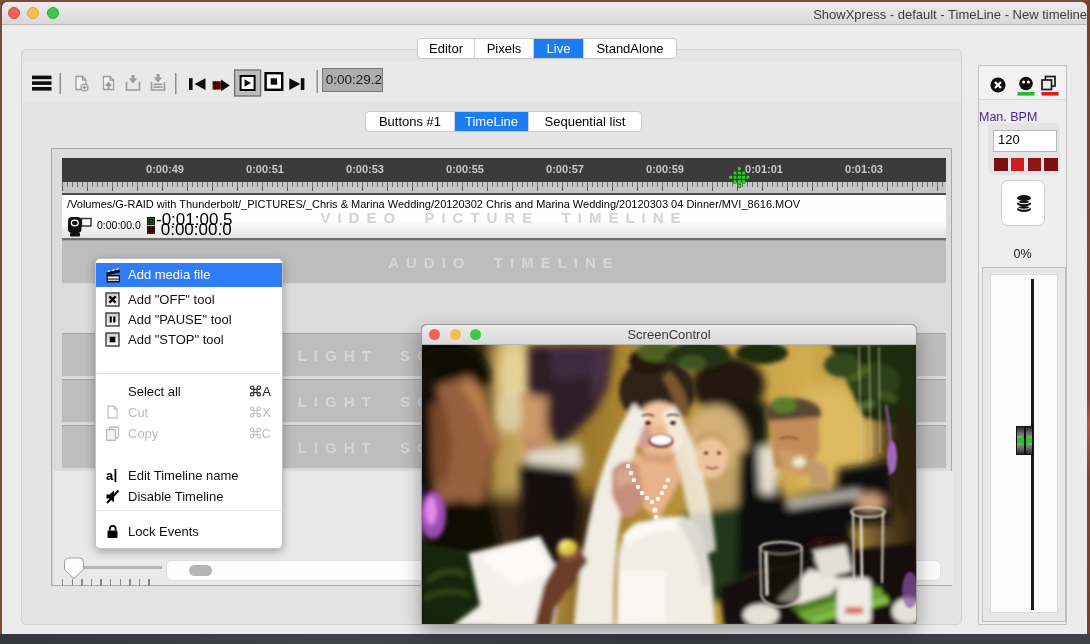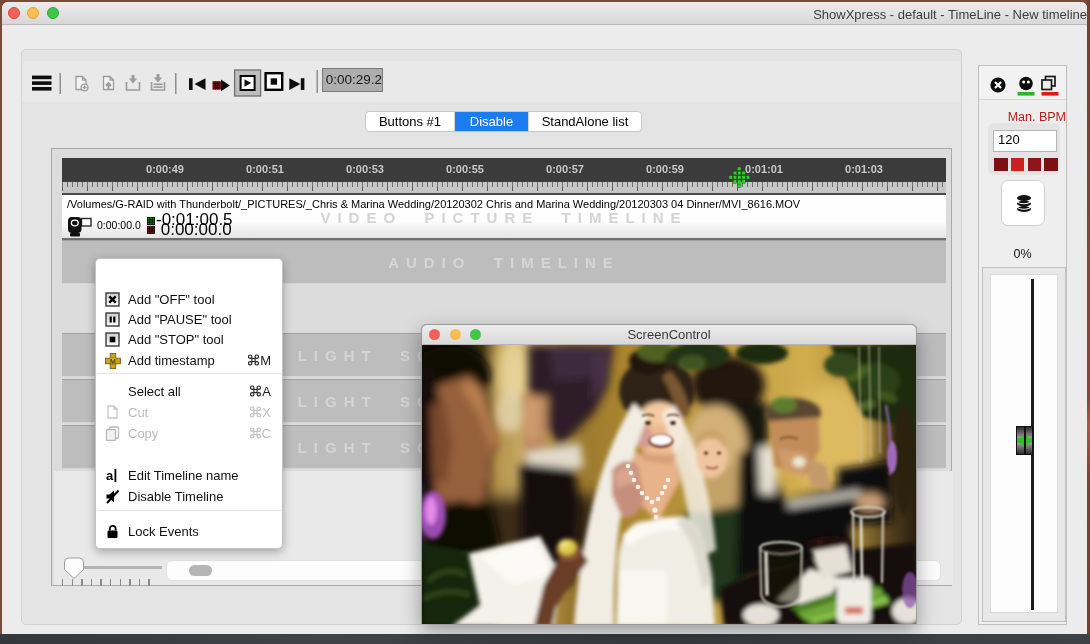--- a/index.html
+++ b/index.html
@@ -30,21 +30,21 @@
 #sthumb{left:22px;top:4px;width:23px;height:11px;background:#b5b5b5;border-radius:6px}
 #menu{left:95px;top:258px;width:188px;height:291px;background:#fff;border:1px solid #c3c3c3;border-radius:5px;box-shadow:0 3px 10px rgba(0,0,0,.3);font-size:13px}
 .mi{position:absolute;left:0;width:100%;height:21px;line-height:21px;color:#111}
 .mi .txt{position:absolute;left:32px}
 .mi .sc{position:absolute;right:11px}
 .mi .ic{position:absolute;left:9px;top:3px}
 .mi.dis{color:#bcbcbc}
 .msep{position:absolute;left:1px;width:184px;height:1px;background:#e2e2e2}
 #rpanel{left:976px;top:63px;width:89px;height:560px;background:#eee;border:1px solid #c0c0c0}
 #rphead{left:0;top:0;width:100%;height:34px;background:#f2f2f2;border-bottom:1px solid #d8d8d8}
-#bpmlab{left:0;top:44px;width:100%;text-align:right;font-size:12.5px;color:#b91c1c}
+#bpmlab{left:0;top:44px;width:100%;text-align:left;font-size:12.5px;color:#4c1d95}
 #bpmgrp{left:9px;top:57px;width:72px;height:52px;background:#e4e4e4;border-radius:6px}
 #bpminput{left:14px;top:64px;width:64px;height:22px;background:#fff;border:1px solid #b5b5b5;font-size:13px;padding-left:4px;line-height:17px}
 #redrow{left:15px;top:92px;width:64px;height:13px;display:flex;gap:3.3px}
 #redrow div{width:13.5px;height:13px}
 #tapbtn{left:22px;top:114px;width:44px;height:46px;background:#fff;border:1px solid #d0d0d0;border-radius:7px}
 #pctlab{left:0;top:181px;width:100%;text-align:center;font-size:12.5px;color:#111}
 #sliderbox{left:3px;top:201px;width:84px;height:355px;background:#e8e8e8;border:1px solid #c0c0c0}
 #slidertrk{left:7px;top:6px;width:68px;height:339px;background:#fcfcfc;border:1px solid #dadada}
 #sliderline{left:40px;top:4px;width:3px;height:331px;background:#1a1a1a}
 #handle{left:33px;top:158px;width:17px;height:29px;background:linear-gradient(#2a2a2a,#9a9a9a 40%,#9a9a9a 60%,#2a2a2a);border:1px solid #111}
@@ -100,24 +100,30 @@
       <rect x="212.6" y="9" width="26" height="26" fill="#bdbdbd" stroke="#6f6f6f" stroke-width="1.3"></rect>
       <rect x="218.6" y="15" width="14" height="14" fill="#fff" stroke="#000" stroke-width="2"></rect>
       <path d="M222.5 18.3 v7.4 l6.6-3.7 z"></path>
       <rect x="243.6" y="12.2" width="16.6" height="16.6" fill="#fff" stroke="#000" stroke-width="2.4"></rect>
       <rect x="248.7" y="17.3" width="6.4" height="6.4"></rect>
       <path d="M267.3 17.2 v11.8 l11-5.9 z"></path>
         <rect x="278.8" y="17.2" width="3.6" height="11.8"></rect>
     </g>
     <rect x="294.5" y="9" width="1.5" height="23" fill="#8f8f8f"></rect>
   </svg>
+  <div class="abs seg" style="left:415px;top:36px">
+    <div style="width:57px">Editor</div>
+    <div style="width:59px">Pixels</div>
+    <div class="sel" style="width:50px">Live</div>
+    <div style="width:92px">StandAlone</div>
+  </div>
   <div class="abs seg" style="left:363px;top:109px">
     <div style="width:89px">Buttons #1</div>
-    <div class="sel" style="width:74px">Disable</div>
-    <div style="width:112px">StandAlone list</div>
+    <div class="sel" style="width:74px">TimeLine</div>
+    <div style="width:112px">Sequential list</div>
   </div>
   <div class="abs" id="tlpanel"></div>
   <div class="abs" id="ruler">
     <span class="rlab" style="left:103px">0:00:49</span>
     <span class="rlab" style="left:203px">0:00:51</span>
     <span class="rlab" style="left:303px">0:00:53</span>
     <span class="rlab" style="left:403px">0:00:55</span>
     <span class="rlab" style="left:503px">0:00:57</span>
     <span class="rlab" style="left:603px">0:00:59</span>
     <span class="rlab" style="left:702px">0:01:01</span>
@@ -227,20 +233,34 @@
         </div>
         <div class="abs" id="handle">
           <div class="abs" style="left:0;top:11px;width:15px;height:5px;background:#2dbf2d"></div>
           <div class="abs" style="left:4.5px;top:8px;width:6px;height:11px;background:#2dbf2d"></div>
           <div class="abs" style="left:6.5px;top:0;width:2px;height:27px;background:#111"></div>
         </div>
       </div>
   </div>
 </div>
 <div class="abs" id="menu">
+  <div class="mi" style="top:4px;height:24px;line-height:24px;background:#2f7cf6;color:#fff">
+    <svg class="ic" width="17" height="17" viewBox="0 0 17 17" style="top:4px">
+        <g>
+          <polygon points="1,5.5 14.5,2.2 15.3,5.2 1.8,8.5" fill="#111"></polygon>
+          <polygon points="2.2,5.2 4.4,4.7 5.6,3 3.4,3.5" fill="#fff"></polygon>
+          <polygon points="6.6,4.2 8.8,3.7 10,2 7.8,2.5" fill="#fff"></polygon>
+          <polygon points="11,3.1 13.2,2.6 14.4,1 12.2,1.4" fill="#fff"></polygon>
+          <rect x="1.5" y="8" width="13.5" height="7.5" fill="#111"></rect>
+          <rect x="2.8" y="9.5" width="11" height="2" fill="#fff"></rect>
+          <rect x="2.8" y="12.6" width="11" height="1.2" fill="#fff"></rect>
+        </g>
+      </svg>
+    <span class="txt">Add media file</span>
+    </div>
   <div class="mi" style="top:29.5px">
     <svg class="ic" width="15" height="15" viewBox="0 0 15 15">
         <defs>
           <linearGradient id="gsq" x1="0" y1="0" x2="0" y2="1">
             <stop offset="0" stop-color="#cfcfcf"></stop>
             <stop offset="1" stop-color="#fdfdfd"></stop>
           </linearGradient>
         </defs>
         <rect x="1" y="1" width="13" height="13" fill="url(#gsq)" stroke="#3a3a3a" stroke-width="1.4"></rect>
         <path d="M4.3 4.3 L10.7 10.7 M10.7 4.3 L4.3 10.7" stroke="#000" stroke-width="2.4"></path>
@@ -254,40 +274,20 @@
         <rect x="8.2" y="4.5" width="2.2" height="6" fill="#000"></rect>
       </svg>
     <span class="txt">Add "PAUSE" tool</span>
     </div>
   <div class="mi" style="top:70px">
     <svg class="ic" width="15" height="15" viewBox="0 0 15 15">
         <rect x="1" y="1" width="13" height="13" fill="url(#gsq)" stroke="#3a3a3a" stroke-width="1.4"></rect>
         <rect x="4.7" y="4.7" width="5.6" height="5.6" fill="#000"></rect>
       </svg>
     <span class="txt">Add "STOP" tool</span>
-    </div>
-  <div class="mi" style="top:91px">
-    <svg class="ic" width="16" height="16" viewBox="0 0 16 16">
-        <g fill="#caa21b" stroke="#6b5408" stroke-width="0.8">
-          <rect x="5.2" y="0.5" width="5.6" height="15"></rect>
-          <rect x="0.5" y="5.2" width="15" height="5.6"></rect>
-        </g>
-        <path d="M5.2 5.2 h5.6 v5.6 h-5.6 z" fill="#e3bb2a"></path>
-        <text x="8" y="10.6" font-size="7" font-weight="bold" text-anchor="middle" fill="#4a3a00" font-family="Liberation Sans">M</text>
-      </svg>
-    <span class="txt">Add timestamp</span>
-      <span class="sc"><svg width="13" height="12" viewBox="0 0 16 16" style="vertical-align:-1px">
-          <g fill="none" stroke="#222" stroke-width="1.5">
-            <circle cx="3.6" cy="3.6" r="2.3"></circle>
-            <circle cx="12.4" cy="3.6" r="2.3"></circle>
-            <circle cx="3.6" cy="12.4" r="2.3"></circle>
-            <circle cx="12.4" cy="12.4" r="2.3"></circle>
-            <rect x="5.9" y="5.9" width="4.2" height="4.2"></rect>
-          </g>
-        </svg><span style="color:#222">M</span></span>
     </div>
   <div class="msep" style="top:114px"></div>
   <div class="mi dis" style="top:142.5px">
     <svg class="ic" width="14" height="14" viewBox="0 0 14 14">
         <path d="M3 1 h6 l3 3 v9 h-9 z" fill="#fff" stroke="#c6c6c6" stroke-width="1.3"></path>
         <path d="M9 1 v3 h3" fill="none" stroke="#c6c6c6" stroke-width="1.3"></path>
       </svg>
     <span class="txt">Cut</span>
       <span class="sc"><svg width="13" height="12" viewBox="0 0 16 16" style="vertical-align:-1px">
           <g fill="none" stroke="#c0c0c0" stroke-width="1.5">

